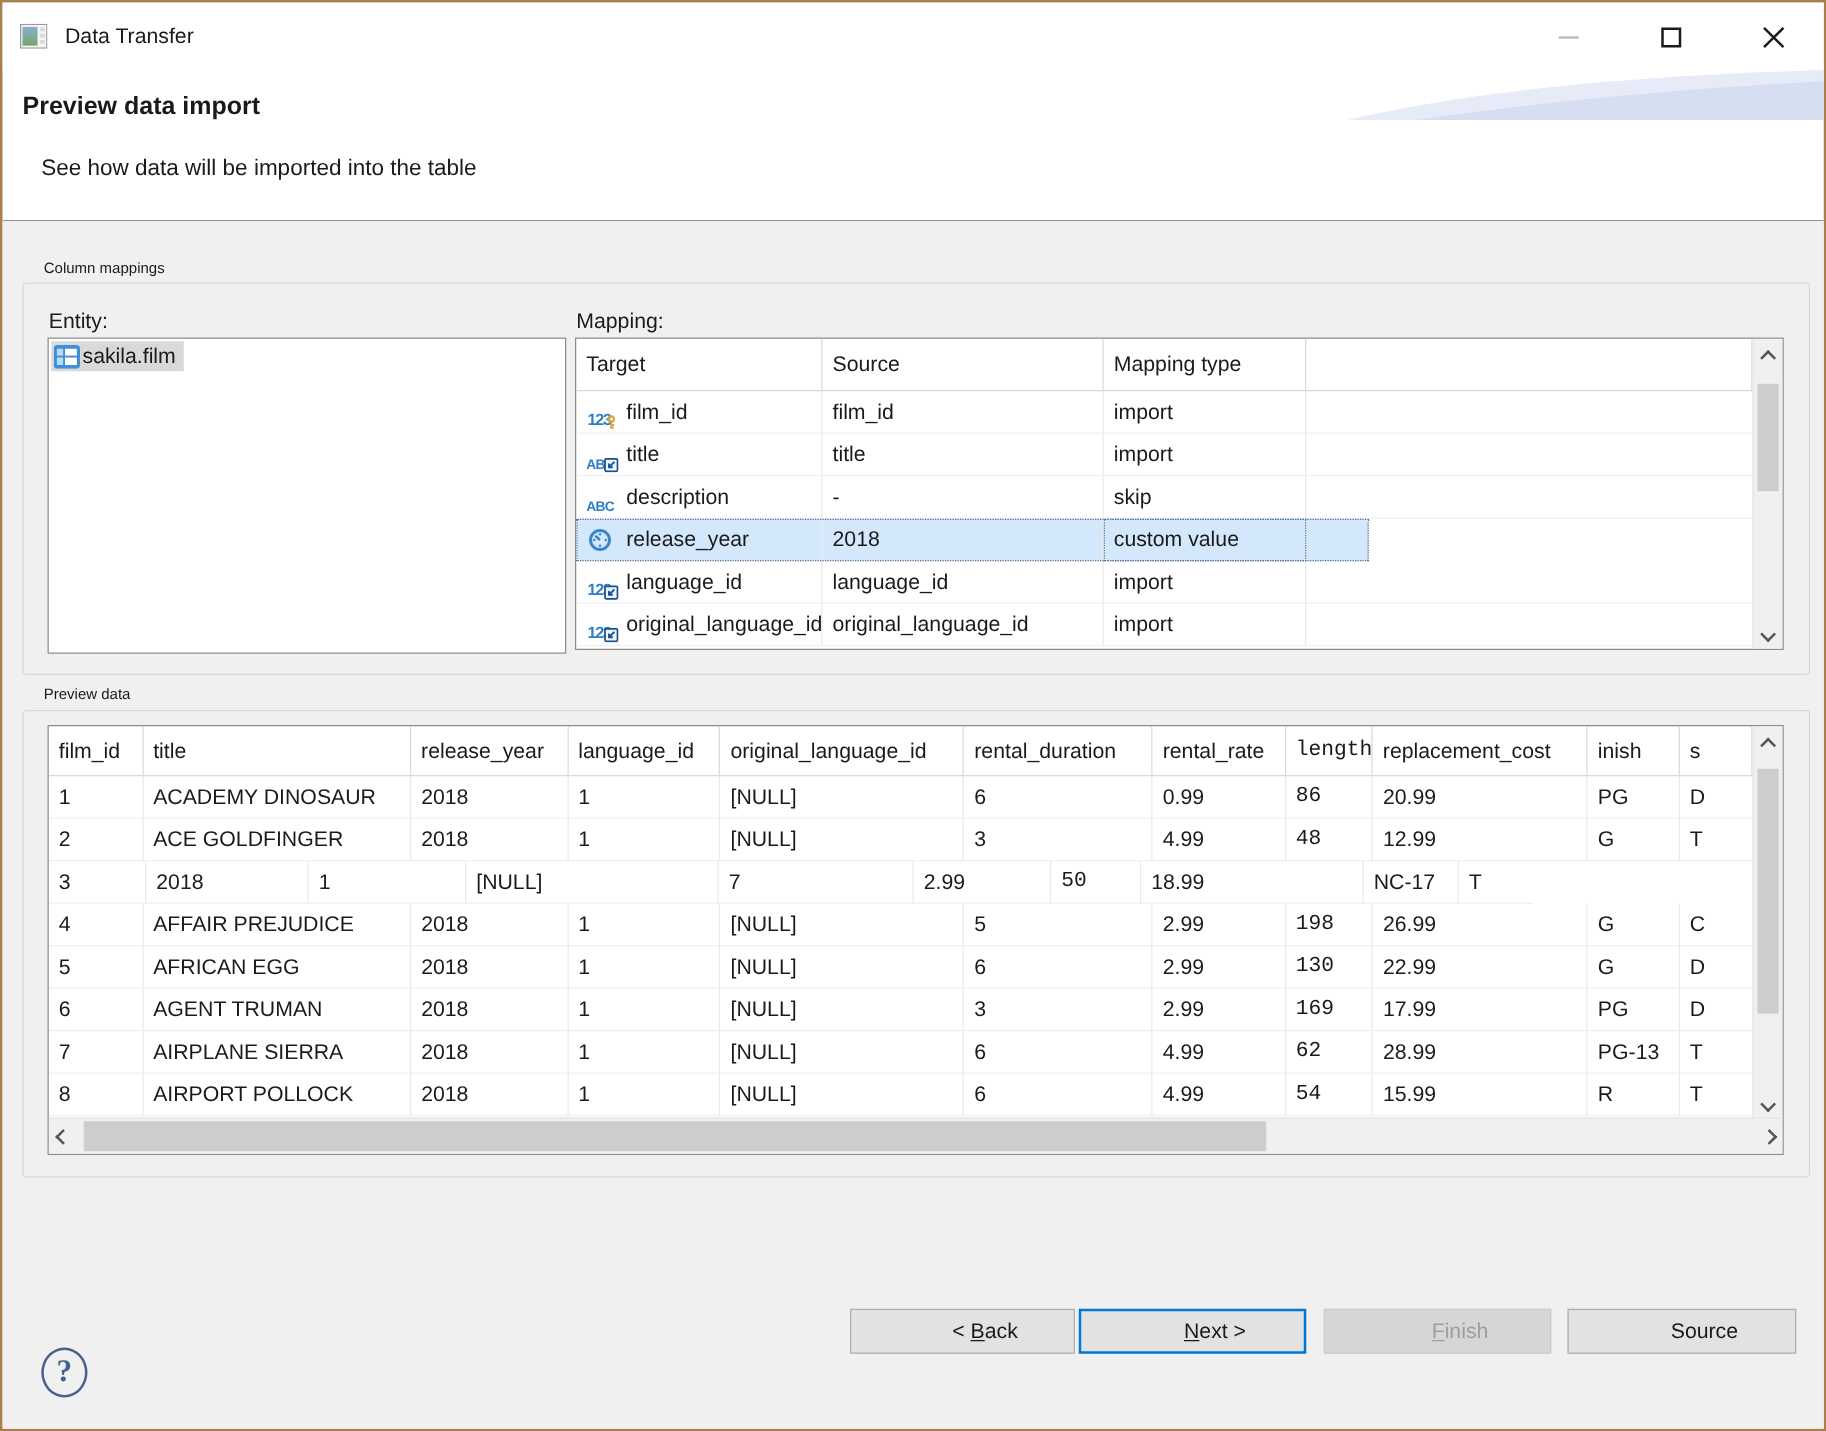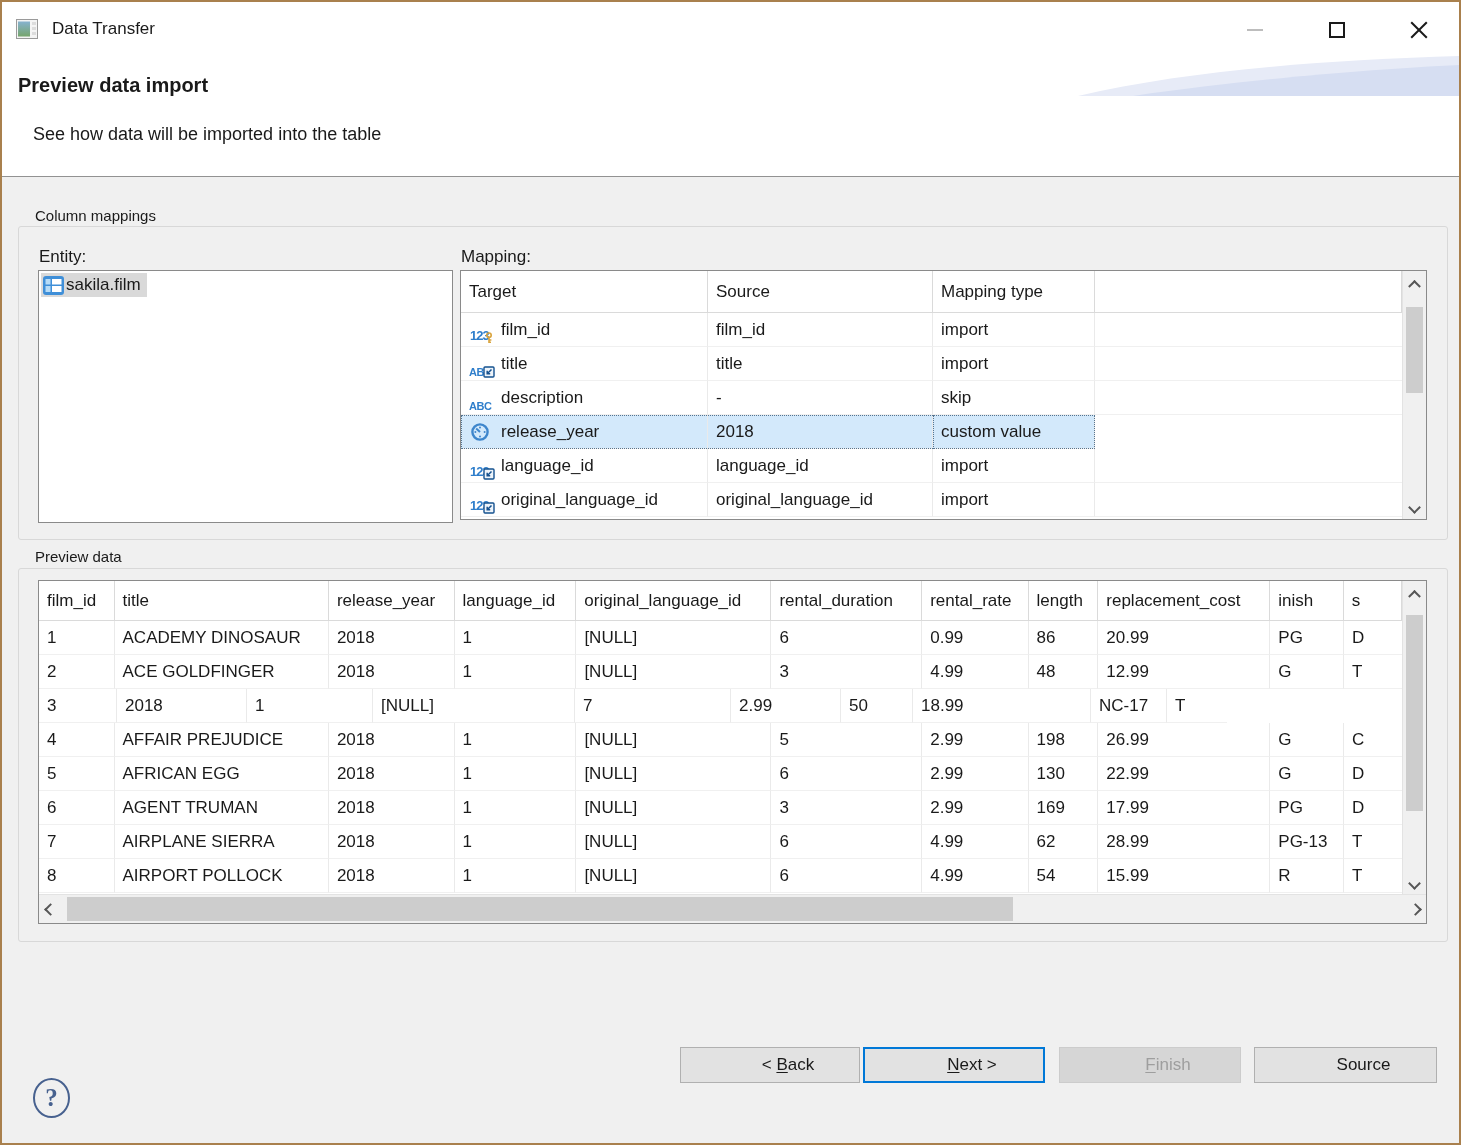--- a/index.html
+++ b/index.html
@@ -23,37 +23,37 @@
   .xwrap::before{transform:rotate(45deg);}
   .xwrap::after{transform:rotate(-45deg);}
   
   .h1{position:absolute;left:16px;top:72px;font-size:20px;font-weight:bold;}
   .h2{position:absolute;left:31px;top:122px;font-size:18px;}
   .swoosh{position:absolute;left:1076px;top:52px;}
   .hsep{position:absolute;left:0;top:174px;right:0;height:1px;background:#929292;}
   .body-bg{position:absolute;left:0;top:175px;right:0;bottom:0;background:#f0f0f0;}
   
   .group{position:absolute;border:1px solid #d8d8d8;border-radius:3px;}
-  .group-label{position:absolute;background:#f0f0f0;padding:0 4px;font-size:15px;}
+  .group-label{position:absolute;background:#f0f0f0;padding:0 4px;font-size:12px;}
   .g1{left:16px;top:224px;width:1428px;height:312px;}
   .g1-label{left:29px;top:205px;}
   .g2{left:16px;top:566px;width:1428px;height:372px;}
   .g2-label{left:29px;top:546px;}
   .field-label{position:absolute;font-size:17px;}
   
   .entity-list{position:absolute;left:36px;top:268px;width:415px;height:253px;background:#fff;border:1px solid #8a8a8a;box-sizing:border-box;}
   .entity-item{display:inline-flex;align-items:center;margin:2px 0 0 2px;background:#d9d9d9;padding:2px 6px 2px 2px;gap:2px;}
   
   .map-table{position:absolute;left:458px;top:268px;width:967px;height:250px;background:#fff;border:1px solid #8a8a8a;box-sizing:border-box;overflow:hidden;}
   .map-clip{position:absolute;left:0;top:0;right:24px;bottom:0;overflow:hidden;}
   .mrow{display:flex;height:34px;line-height:34px;}
   .mrow-head{height:42px;line-height:42px;}
   .mcell{box-sizing:border-box;padding-left:8px;white-space:nowrap;overflow:hidden;border-right:1px solid #eaeaea;border-bottom:1px solid #f0f0f0;display:flex;align-items:center;gap:2px;}
   .mrow-head .mcell{border-right:1px solid #dadada;border-bottom:1px solid #dadada;}
-  .mc-target{width:247px;}
+  .mc-target{width:197px;}
   .mc-source{width:225px;}
   .mc-type{width:162px;}
   .mc-rest{flex:1;border-right:none;}
   .mrow.selected{background:#d3e9fb;outline:1px dotted #56748f;outline-offset:-1px;width:634px;}
   .mrow.selected .mc-type{outline:1px dotted #56748f;outline-offset:-1px;}
   
   .dticon{position:relative;width:30px;height:24px;flex:0 0 30px;display:inline-block;}
   .glyph123{position:absolute;left:1px;top:1px;font-size:13px;font-weight:bold;color:#2f7ecb;letter-spacing:-1px;}
   .glyphABC{position:absolute;left:0px;top:3px;font-size:11px;font-weight:bold;color:#2f7ecb;letter-spacing:-0.5px;}
   .sub-ic{position:absolute;right:4px;bottom:-2px;}
@@ -69,21 +69,21 @@
   .chev.left{transform:rotate(135deg);}
   .chev.right{transform:rotate(-45deg);}
   
   .prev-table{position:absolute;left:36px;top:578px;width:1389px;height:344px;background:#fff;border:1px solid #8a8a8a;box-sizing:border-box;overflow:hidden;}
   .prev-clip{position:absolute;left:0;top:0;right:24px;bottom:28px;overflow:hidden;}
   .prow{display:flex;height:34px;line-height:34px;}
   .prow-head{height:40px;line-height:40px;}
   .pcell{box-sizing:border-box;padding-left:8px;white-space:nowrap;overflow:hidden;border-right:1px solid #eaeaea;border-bottom:1px solid #f0f0f0;}
   .prow-head .pcell{border-right:1px solid #dadada;border-bottom:1px solid #dadada;}
   .pc0{width:78px;}.pc1{width:222px;}.pc2{width:130px;}.pc3{width:126px;}
-  .pc4{width:202px;}.pc5{width:156px;}.pc6{width:110px;}.pc7{width:72px;}
+  .pc4{width:202px;}.pc5{width:156px;}.pc6{width:110px;}.pc7{width:72px;font-family:Liberation Mono, monospace;}
   .pc8{width:178px;}.pc9{width:76px;}.pc10{width:60px;border-right:none;}
   .vsb-prev{right:0;top:0;height:314px;border-left:1px solid #e3e3e3;}
   .hsb{position:absolute;left:0;right:0;bottom:0;height:28px;background:#f0f0f0;border-top:1px solid #e3e3e3;}
   .hsb-btn{position:absolute;top:0;width:22px;height:28px;display:flex;align-items:center;justify-content:center;}
   .hsb-thumb{position:absolute;left:28px;top:2px;width:946px;height:24px;background:#cdcdcd;}
   
   .help{position:absolute;left:31px;top:1076px;width:37px;height:40px;border:2.5px solid #47618f;border-radius:50%;box-sizing:border-box;display:flex;align-items:center;justify-content:center;color:#47618f;font-size:25px;font-weight:bold;font-family:"Liberation Serif",serif;}
   .btn{position:absolute;top:1045px;height:36px;background:#e2e2e2;border:1px solid #b0b0b0;box-sizing:border-box;display:flex;align-items:center;justify-content:center;font-size:17px;cursor:default;padding-left:36px;}
   .btn .accel{text-decoration:underline;text-underline-offset:2px;}
   .btn-back{left:678px;width:180px;}

